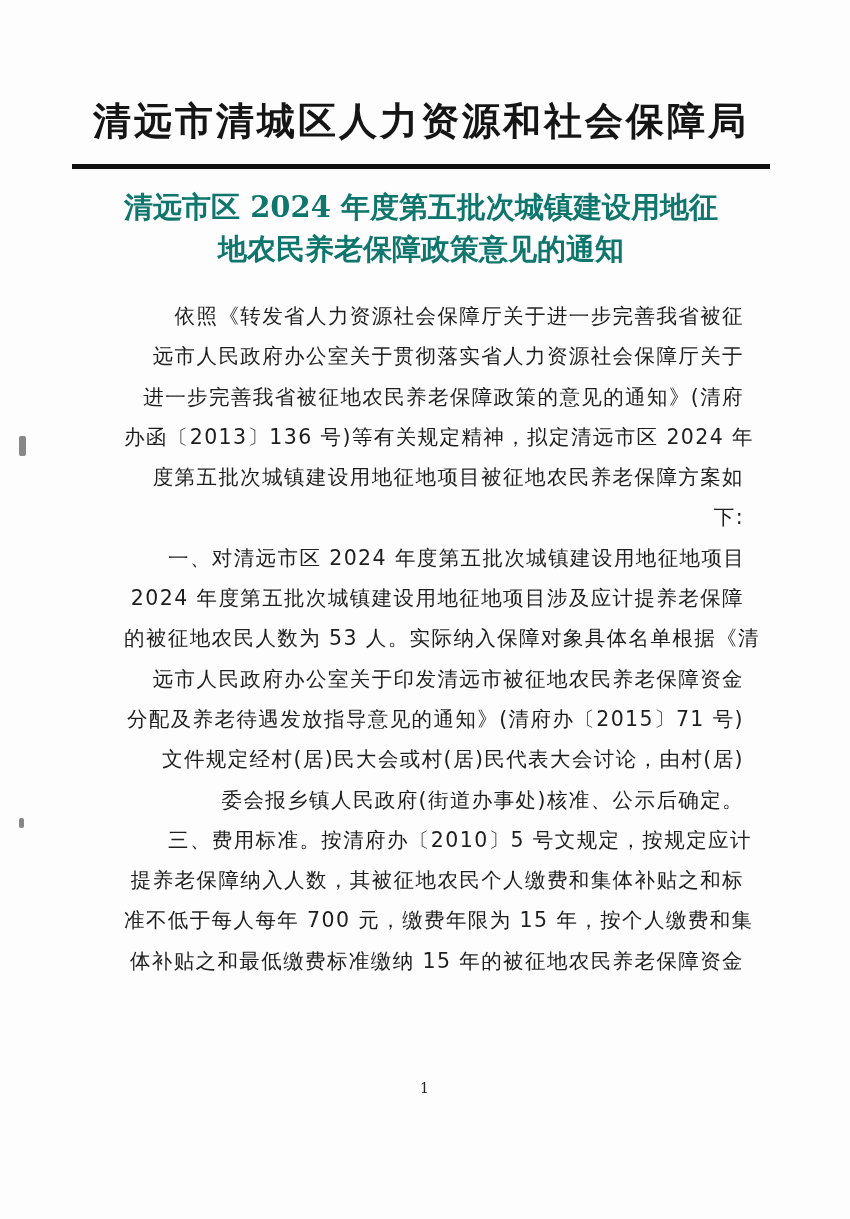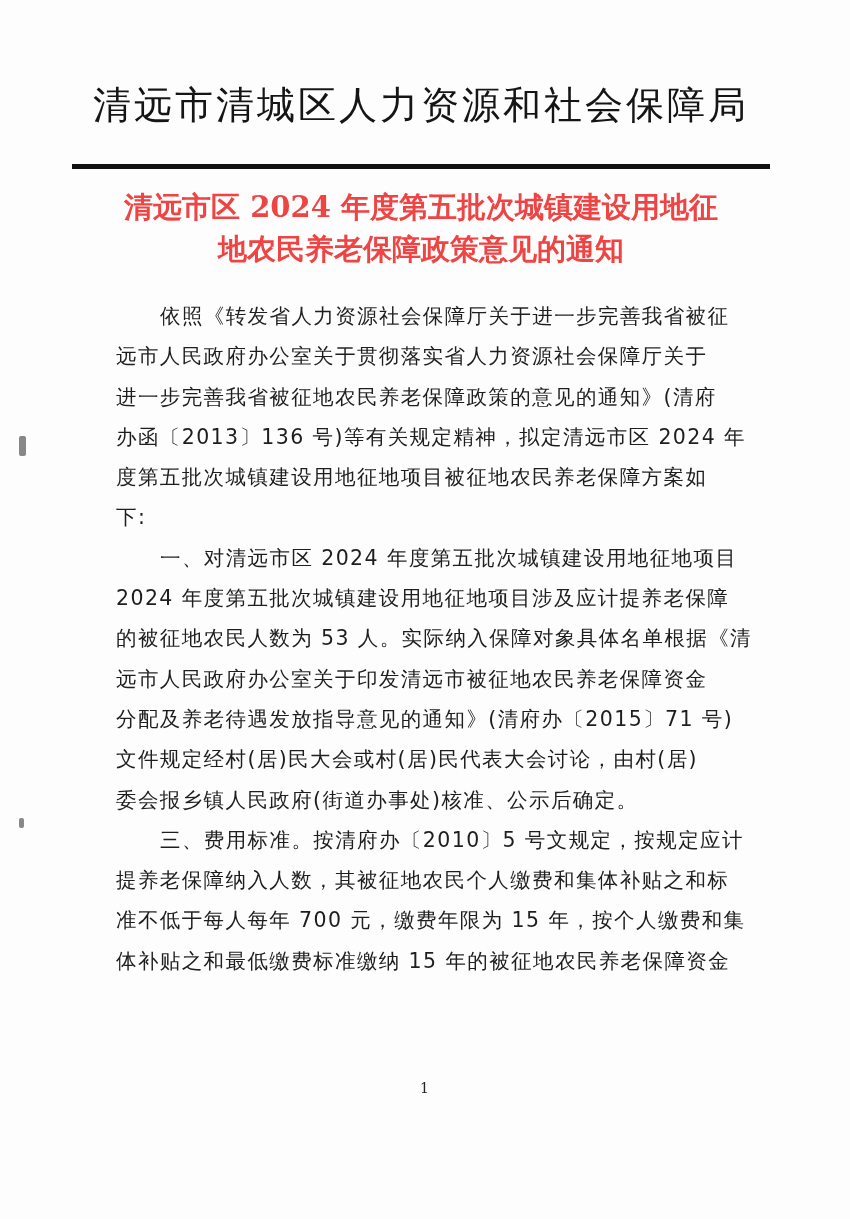--- a/index.html
+++ b/index.html
@@ -1,22 +1,22 @@
 <!DOCTYPE html>
 <html><head>
 <meta charset="utf-8">
 <style>
   html, body { margin: 0; padding: 0; background: #ffffff; }
   body { width: 850px; height: 1219px; position: relative; overflow: hidden; font-family: "DejaVu Serif", "Liberation Serif", serif; color: #1a1a1a; }
   .page { position: absolute; left: 0; top: 0; width: 850px; height: 1219px; background: #fdfdfd; }
-  .agency-header { position: absolute; left: 72px; top: 80px; width: 698px; text-align: center; font-family: "DejaVu Serif", serif; font-weight: normal; font-size: 38px; letter-spacing: 3px; color: #151515; line-height: 50px; white-space: nowrap; }
+  .agency-header { position: absolute; left: 72px; top: 96px; width: 698px; text-align: center; font-family: "DejaVu Serif", serif; font-weight: bold; font-size: 38px; letter-spacing: 3px; color: #151515; line-height: 50px; white-space: nowrap; }
   .header-rule { position: absolute; left: 72px; top: 164px; width: 698px; height: 5px; background: #111; }
-  .doc-title { position: absolute; left: 72px; top: 186px; width: 698px; text-align: center; font-family: "DejaVu Serif", serif; font-weight: bold; font-size: 29px; line-height: 42px; color: #ef4444; }
+  .doc-title { position: absolute; left: 72px; top: 186px; width: 698px; text-align: center; font-family: "DejaVu Serif", serif; font-weight: bold; font-size: 29px; line-height: 42px; color: #0f766e; }
   .doc-title div { white-space: nowrap; }
-  .body-text { position: absolute; left: 116px; top: 296px; width: 620px; font-family: "DejaVu Sans", sans-serif; font-size: 20.5px; color: #1e1e1e; }
+  .body-text { position: absolute; left: 124px; top: 296px; width: 620px; font-family: "DejaVu Sans", sans-serif; font-size: 20.5px; color: #1e1e1e; text-align: right; }
   .line { height: 40.3px; line-height: 40.3px; white-space: nowrap; letter-spacing: 1.4px; }
   .line.indent { padding-left: 44px; }
   .page-number { position: absolute; left: 420px; top: 1080px; font-family: "DejaVu Serif", serif; font-size: 14px; color: #222; }
   .speck { position: absolute; background: #555; border-radius: 2px; opacity: 0.7; }
 </style>
 </head>
 <body>
 
 <div class="page">
 

